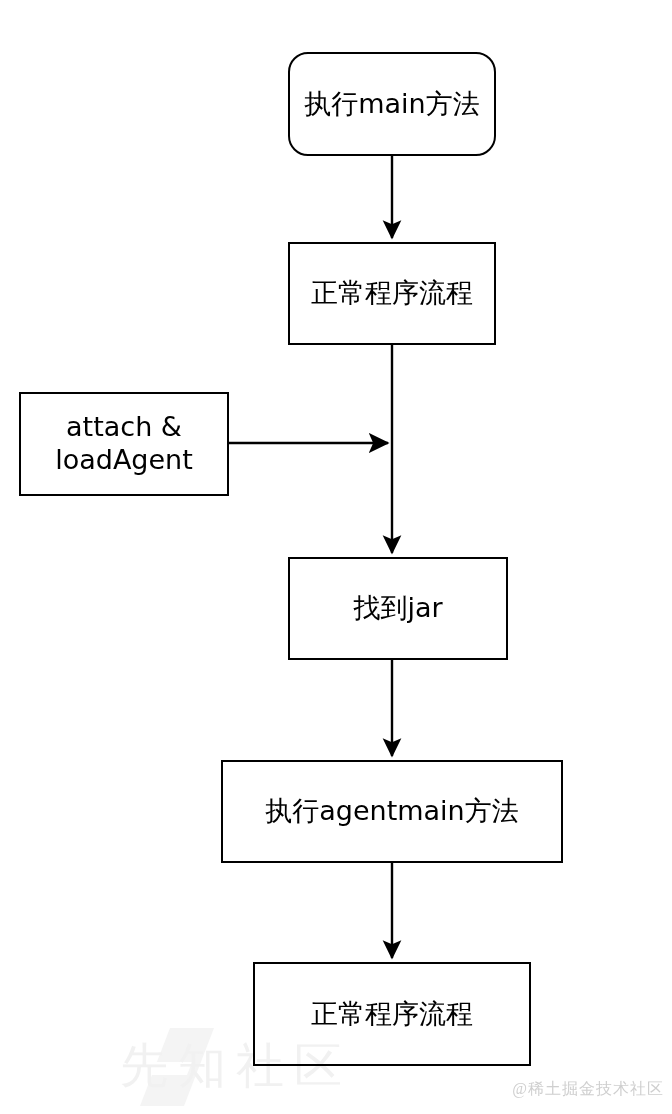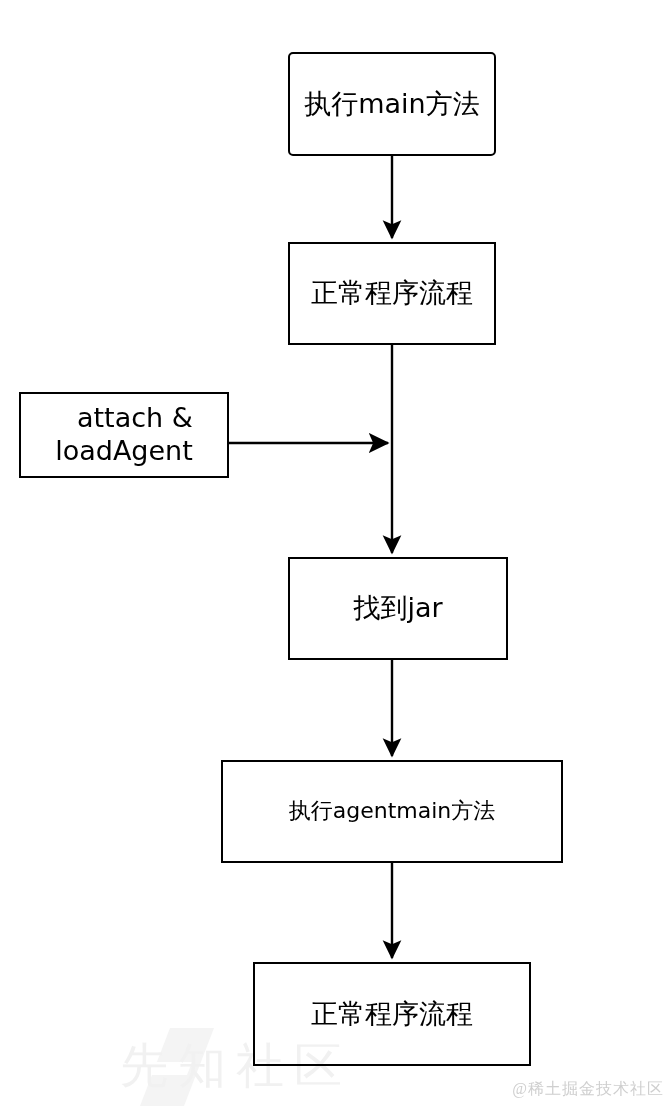--- a/index.html
+++ b/index.html
@@ -79,33 +79,33 @@
     background: transparent;
     display: flex;
     align-items: center;
     justify-content: center;
     text-align: center;
     color: #000000;
     font-family: "DejaVu Sans", "Liberation Sans", sans-serif;
     line-height: 1.22;
   }
   .node.rounded {
-    border-radius: 5px;
+    border-radius: 20px;
     text-align: center;
   }
   .node .label {
     display: block;
     white-space: pre-line;
   }
 
   #node-main        { left: 288px; top: 52px;  width: 208px; height: 104px; font-size: 27px; }
   #node-normal-1    { left: 288px; top: 242px; width: 208px; height: 103px; font-size: 27px; }
-  #node-attach      { left: 19px;  top: 392px; width: 210px; height: 86px; font-size: 27px; text-align: right; }
+  #node-attach      { left: 19px;  top: 392px; width: 210px; height: 104px; font-size: 27px; }
   #node-find-jar    { left: 288px; top: 557px; width: 220px; height: 103px; font-size: 27px; }
-  #node-agentmain   { left: 221px; top: 760px; width: 342px; height: 103px; font-size: 22px; }
+  #node-agentmain   { left: 221px; top: 760px; width: 342px; height: 103px; font-size: 27px; }
   #node-normal-2    { left: 253px; top: 962px; width: 278px; height: 104px; font-size: 27px; }
 </style>
 </head>
 <body>
 
 <div id="diagram-root">
 
   <svg class="wm-mark" viewBox="0 0 74 78" aria-hidden="true">
     <polygon points="30,0 74,0 44,78 0,78" fill="#f4f4f4"></polygon>
     <polygon points="10,34 52,34 47,47 5,47" fill="#ffffff"></polygon>

